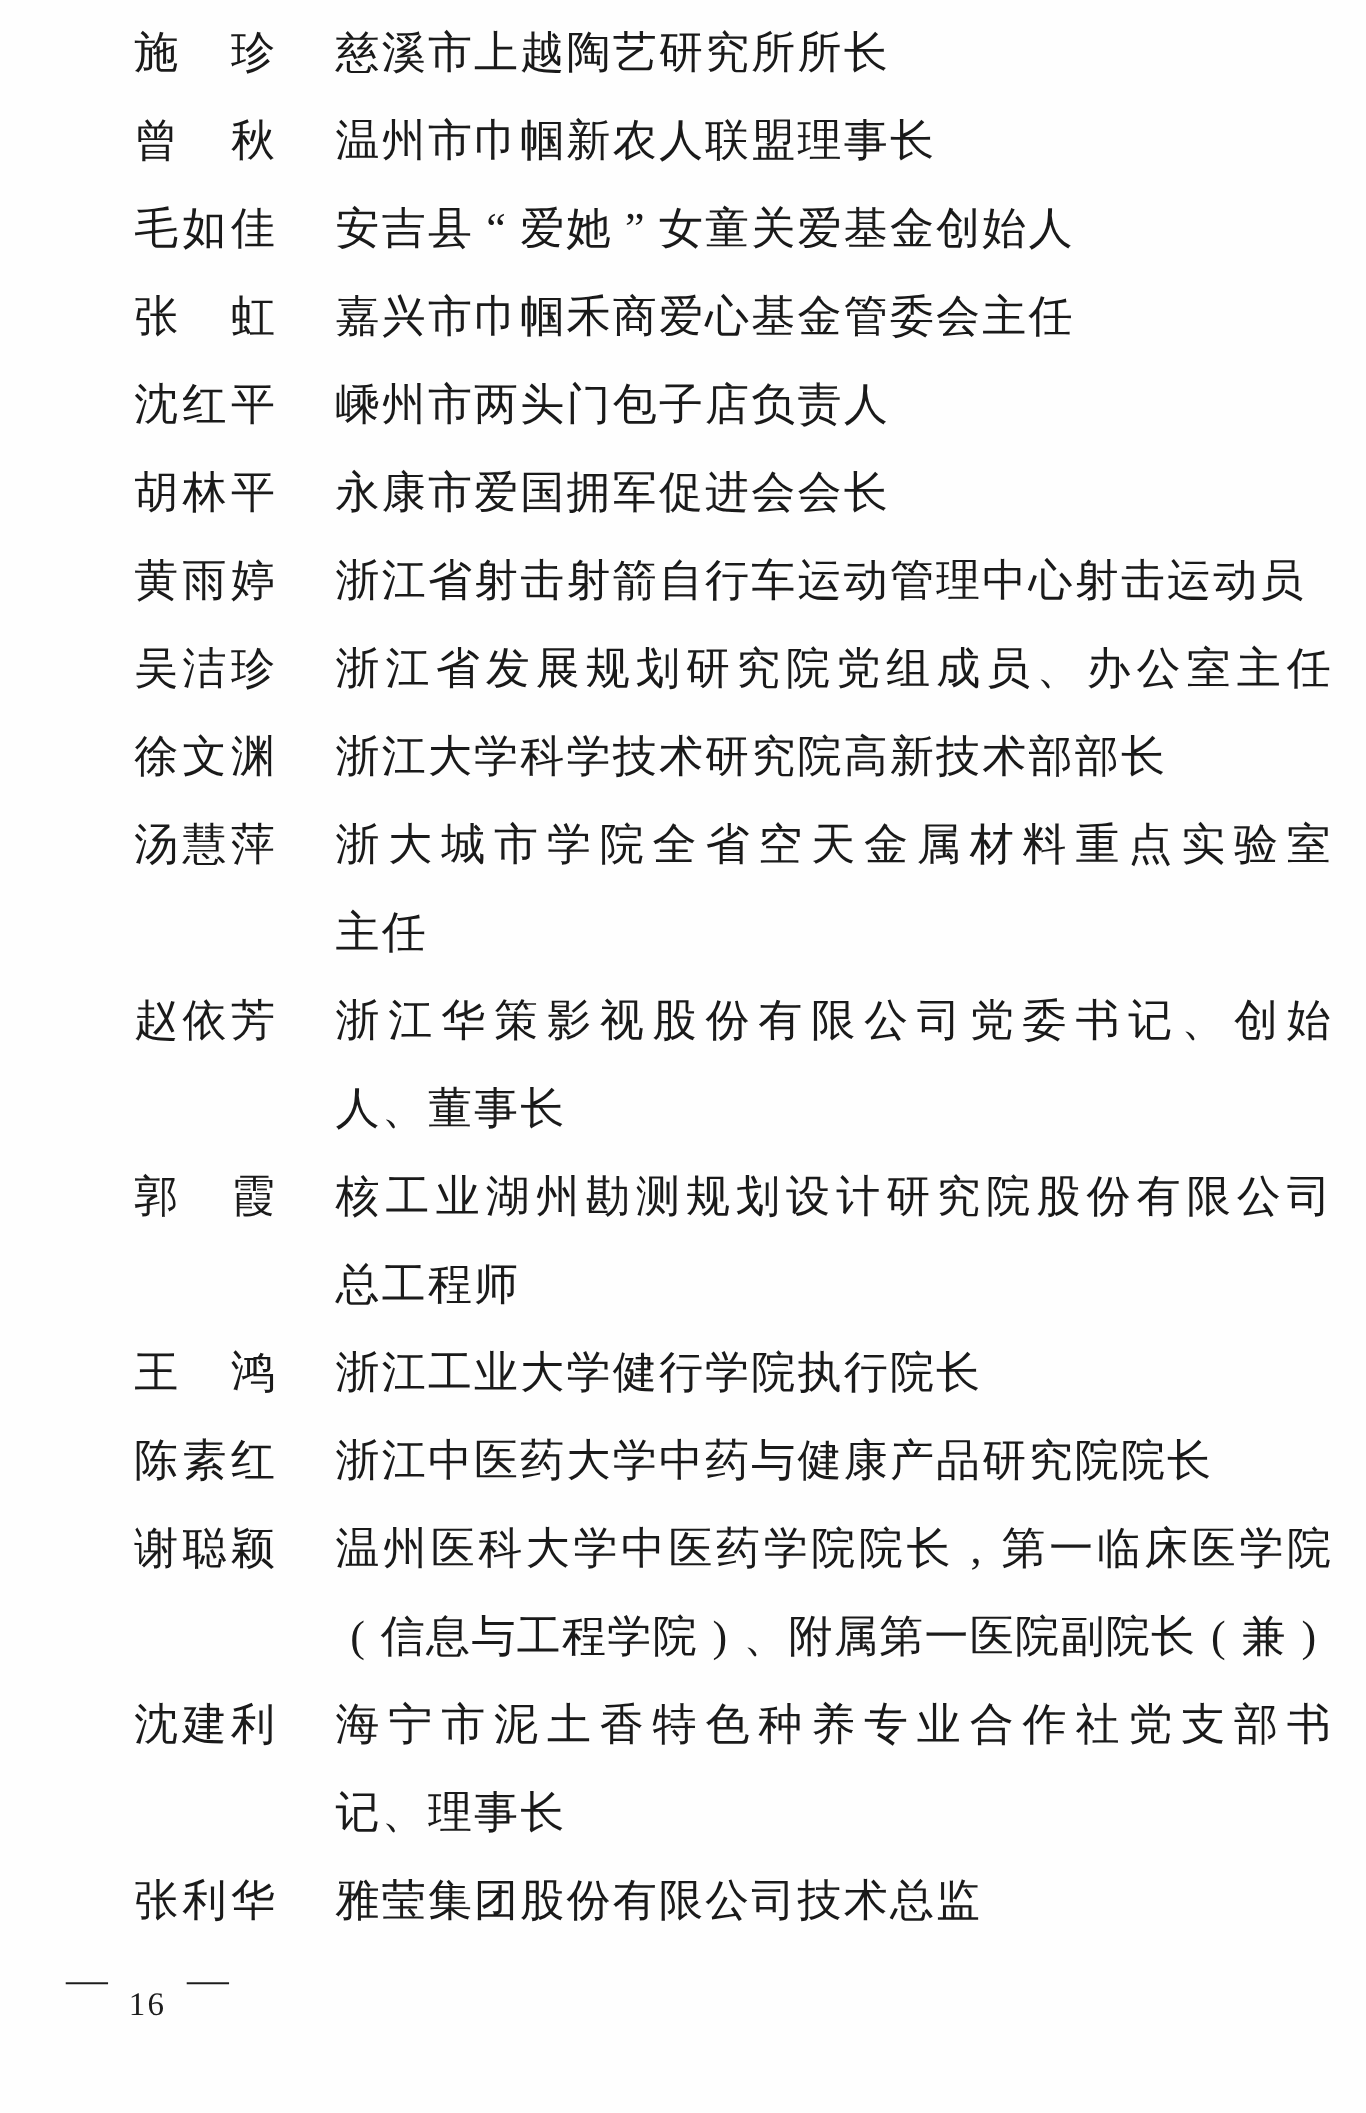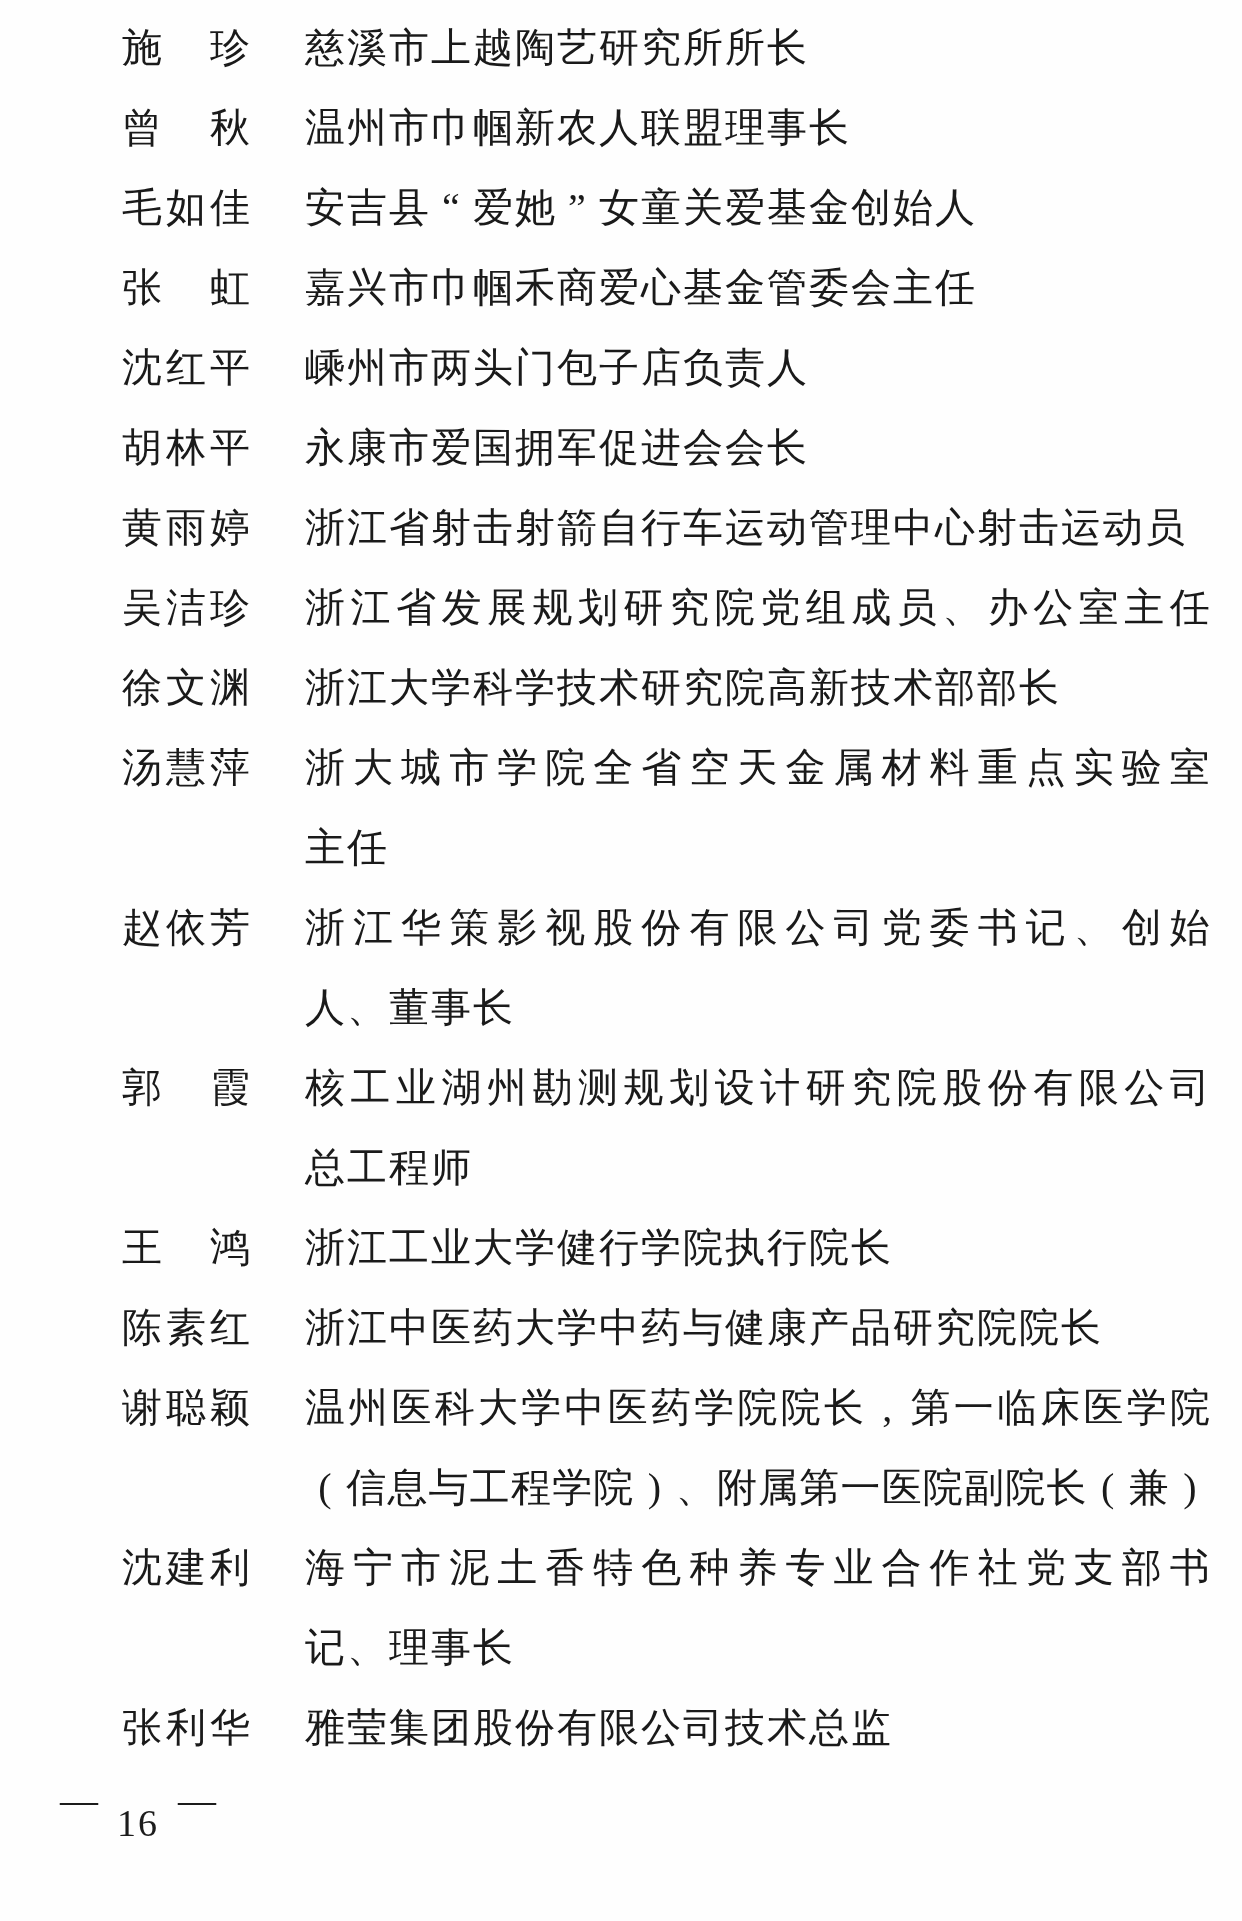--- a/index.html
+++ b/index.html
@@ -57,21 +57,21 @@
     left: 60px;
     top: 1778px;
     height: 44px;
     display: flex;
     align-items: center;
     gap: 19px;
     font-size: 38px;
     color: #1c1c1c;
   }
   .footer .num {
-    font-size: 38px;
+    font-size: 30px;
     letter-spacing: 2px;
     margin-top: 45px;
   }
 </style>
 </head>
 <body>
 
 <div class="page">
 
   <div class="entries">

